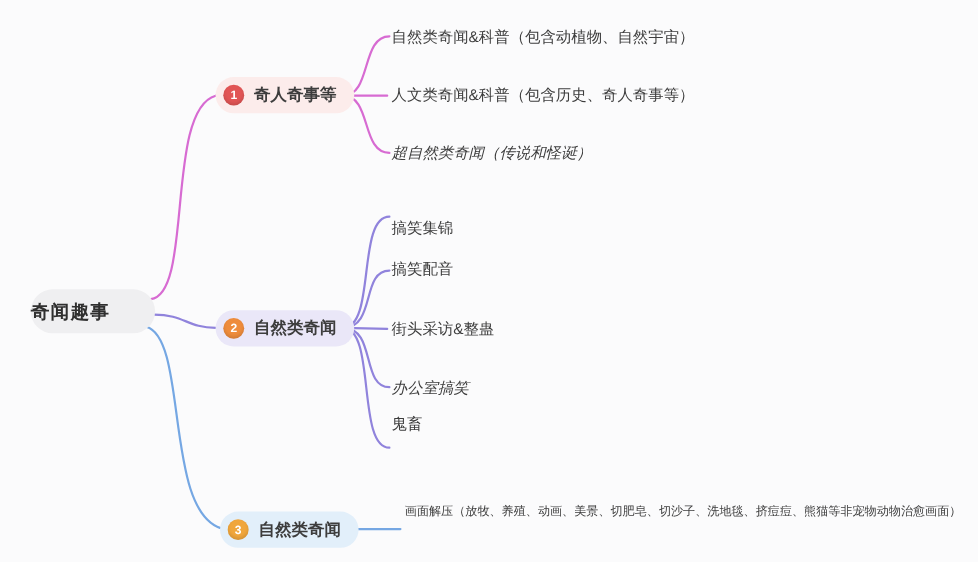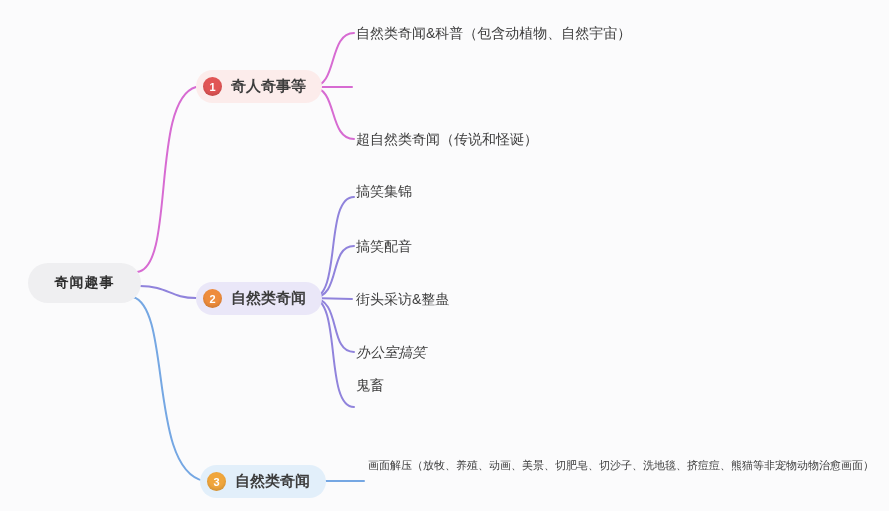--- a/index.html
+++ b/index.html
@@ -11,22 +11,22 @@
   }
   svg.links{position:absolute;left:0;top:0;width:889px;height:511px;}
   svg.links path{fill:none;stroke-width:2;stroke-linecap:round;}
   .p1{stroke:var(--line-1,#d76bd2);}
   .p2{stroke:var(--line-2,#9083dc);}
   .p3{stroke:var(--line-3,#75a7e3);}
 
   .node{position:absolute;display:flex;align-items:center;box-sizing:border-box;cursor:pointer;}
   .root{
     left:28px;top:263px;width:113px;height:40px;border-radius:20px;
-    background:var(--root-bg,#efeff1);justify-content:center;
-    font-size:14px;font-weight:700;color:#2f2f2f;letter-spacing:1px;
+    background:var(--root-bg,#efeff1);
+    font-size:17px;font-weight:700;color:#2f2f2f;letter-spacing:1px;
   }
   .branch{
     height:33px;border-radius:17px;padding:0 16px 0 7px;gap:9px;
     font-size:15px;font-weight:600;
   }
   .b1{left:196px;top:70px;background:var(--node-1-bg,#fceceb);}
   .b2{left:196px;top:282px;background:var(--node-2-bg,#eae7f8);}
   .b3{left:200px;top:465px;background:var(--node-3-bg,#e2effa);}
   .badge{
     width:19px;height:19px;border-radius:50%;flex:0 0 19px;
@@ -39,22 +39,22 @@
   .g3{background:var(--badge-3,#f0a63c);}
 
   .leaf{
     position:absolute;left:356px;height:22px;line-height:22px;
     font-size:14px;white-space:nowrap;cursor:pointer;
   }
   .leaf-wide{
     position:absolute;left:368px;top:456px;width:514px;
     font-size:11px;line-height:19px;white-space:normal;cursor:pointer;
   }
-  .la1{top:22px;}.la2{top:75px;}.la3{top:128px;}
-  .lb1{top:180px;text-align:center;}.lb2{top:235px;}.lb3{top:288px;}.lb4{top:341px;font-style:italic;}.lb5{top:374px;}
+  .la1{top:22px;}.la2{top:75px;}.la3{top:128px;font-style:italic;}
+  .lb1{top:196px;text-align:center;}.lb2{top:235px;font-family:Liberation Serif, serif;}.lb3{top:288px;}.lb4{top:341px;font-style:italic;}.lb5{top:374px;}
 </style>
 </head>
 <body>
 
 <div class="canvas">
 
   <svg class="links" viewBox="0 0 889 511" aria-hidden="true">
 
     <path class="p1" d="M137,272 C176,268 150,100 196,87"></path>
 
@@ -76,20 +76,21 @@
 
   <div class="node root">
     <span>奇闻趣事</span>
   </div>
 
   <div class="node branch b1">
     <span class="badge g1">1</span>
     <span>奇人奇事等</span>
   </div>
   <div class="leaf la1">自然类奇闻&amp;科普（包含动植物、自然宇宙）</div>
+  <div class="leaf la2">人文类奇闻&amp;科普（包含历史、奇人奇事等）</div>
   <div class="leaf la3">超自然类奇闻（传说和怪诞）</div>
 
   <div class="node branch b2">
     <span class="badge g2">2</span>
     <span>自然类奇闻</span>
   </div>
   <div class="leaf lb1">搞笑集锦</div>
   <div class="leaf lb2">搞笑配音</div>
   <div class="leaf lb3">街头采访&amp;整蛊</div>
   <div class="leaf lb4">办公室搞笑</div>

